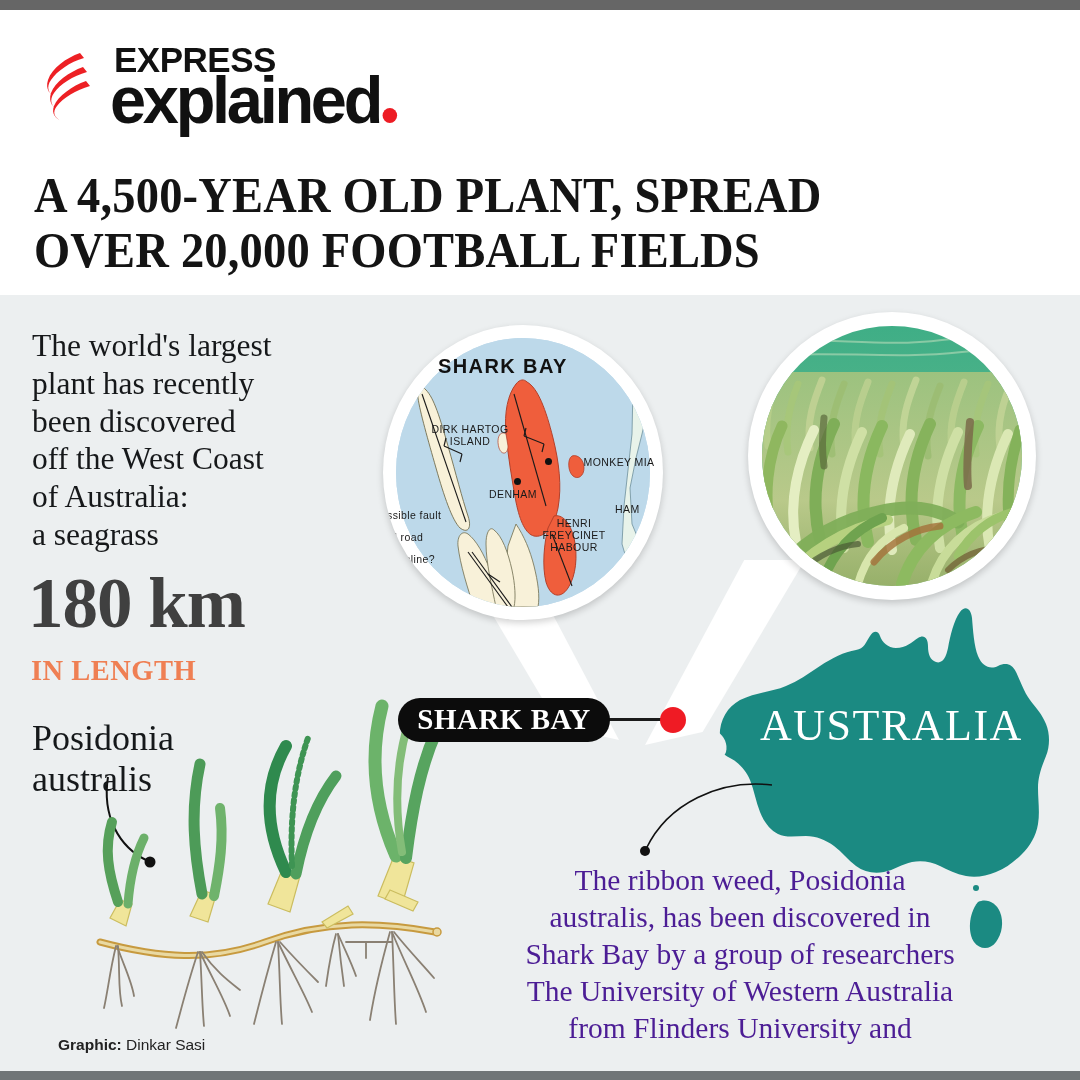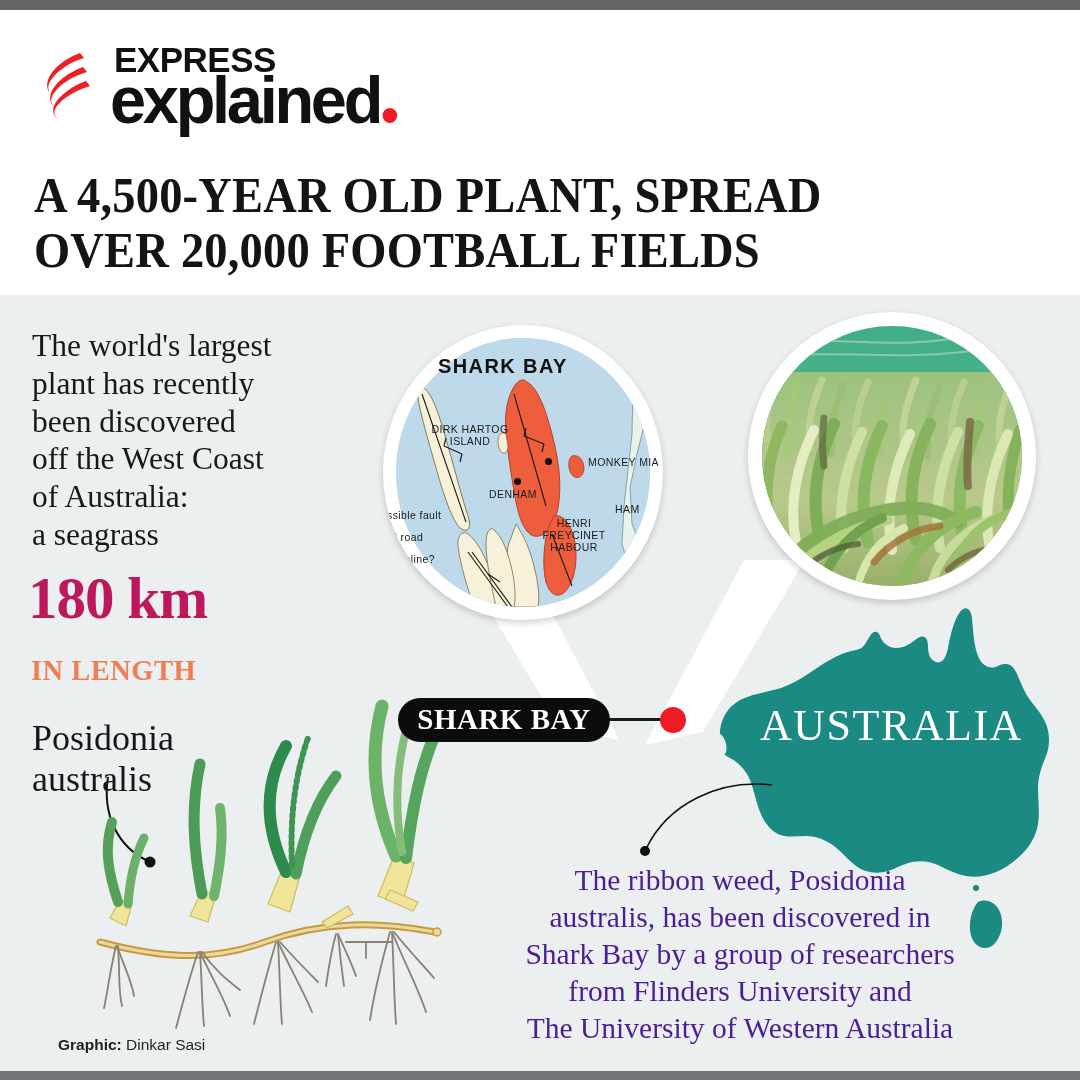--- a/index.html
+++ b/index.html
@@ -37,21 +37,21 @@
   .headline div{white-space:nowrap;}
 
   
   .lead{position:absolute;left:32px;top:327px;width:330px;
     font-family:"Liberation Serif",serif;font-size:31.5px;line-height:1.20;
     color:#16181a;}
   .lead div{white-space:nowrap;}
 
   .bignum{position:absolute;left:28px;top:570px;
     font-family:"Liberation Serif",serif;font-weight:bold;
-    font-size:59px;line-height:0.95;color:#be185d;letter-spacing:-1px;}
+    font-size:71px;line-height:0.95;color:#404040;letter-spacing:-1px;}
   .bignum-sub{position:absolute;left:31px;top:655px;
     font-family:"Liberation Serif",serif;font-weight:bold;
     font-size:30px;line-height:1;color:#ef7f53;letter-spacing:0.5px;
     transform:scaleX(0.95);transform-origin:left top;}
 
   .posidonia-label{position:absolute;left:32px;top:718px;
     font-family:"Liberation Serif",serif;font-size:36px;line-height:1.13;color:#15181a;}
   .posidonia-label div{white-space:nowrap;}
 
   .credit{position:absolute;left:58px;top:1036px;
@@ -263,21 +263,21 @@
               <path d="M128 98 L130 90"></path> 
               <path d="M148 106 L146 114"></path>
             <path d="M92 236 L104 244"></path>
           </g>
         </svg>
       </div>
       <div class="map-title">SHARK BAY</div>
       <div class="mlabel" style="left:42px;top:98px;width:90px;">
         <span>DIRK HARTOG</span><br><span>ISLAND</span>
       </div>
-      <div class="mlabel" style="left:172px;top:131px;width:80px;text-align:right;padding-left:24px;">MONKEY MIA</div>
+      <div class="mlabel" style="left:172px;top:131px;width:80px;text-align:center;padding-left:24px;">MONKEY MIA</div>
       <div class="mdot" style="left:162px;top:133px;"></div>
       <div class="mlabel" style="left:106px;top:163px;width:62px;text-align:left;">DENHAM</div>
       <div class="mdot" style="left:131px;top:153px;"></div>
       <div class="mlabel" style="left:150px;top:192px;width:82px;">
         <span>HENRI</span><br><span>FREYCINET</span><br><span>HABOUR</span>
       </div>
       <div class="mlabel" style="left:232px;top:178px;width:46px;text-align:left;">HAM</div>
       <div class="mlabel" style="left:4px;top:184px;width:80px;text-align:left;">ssible fault</div>
       <div class="mlabel" style="left:8px;top:206px;width:70px;text-align:left;">d road</div>
       <div class="mlabel" style="left:16px;top:228px;width:70px;text-align:left;">ticline?</div>
@@ -389,18 +389,18 @@
   <div class="connector"></div>
   <div class="pill">
     <span>SHARK BAY</span>
   </div>
   <div class="reddot"></div>
 
   <div class="para">
     <div>The ribbon weed, Posidonia</div>
     <div>australis, has been discovered in</div>
     <div>Shark Bay by a group of researchers</div>
+    <div>The University of Western Australia</div>
     <div>from Flinders University and</div>
-    <div>The University of Western Australia</div>
   </div>
 
   <div class="bottombar"></div>
 </div>
 
 </body></html>

